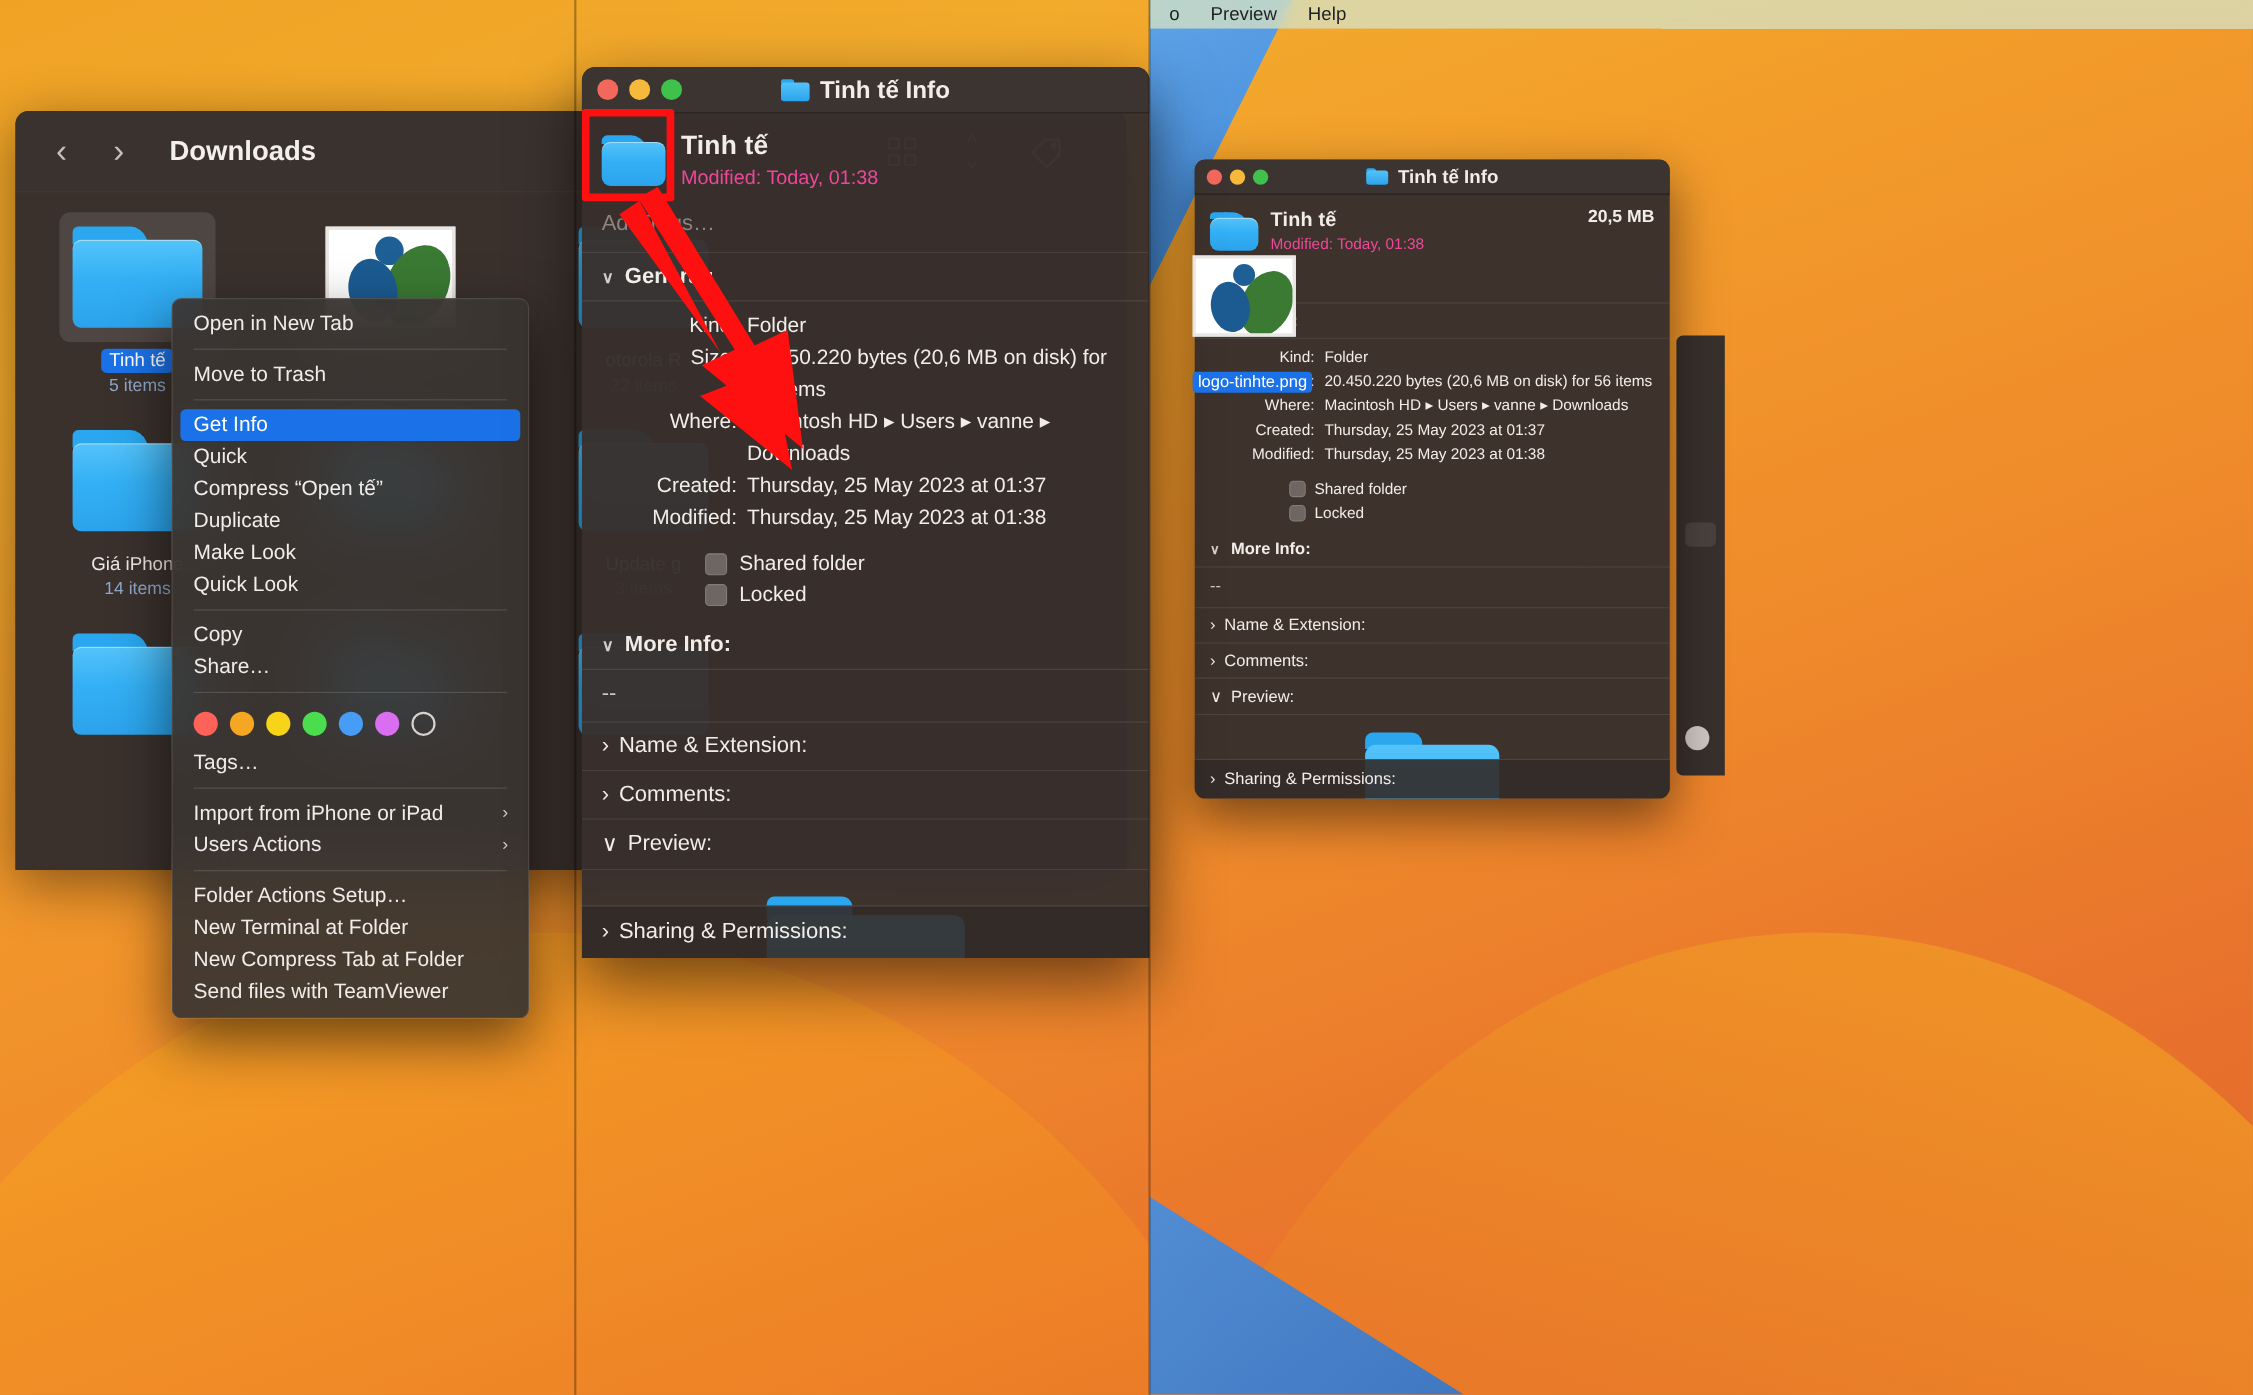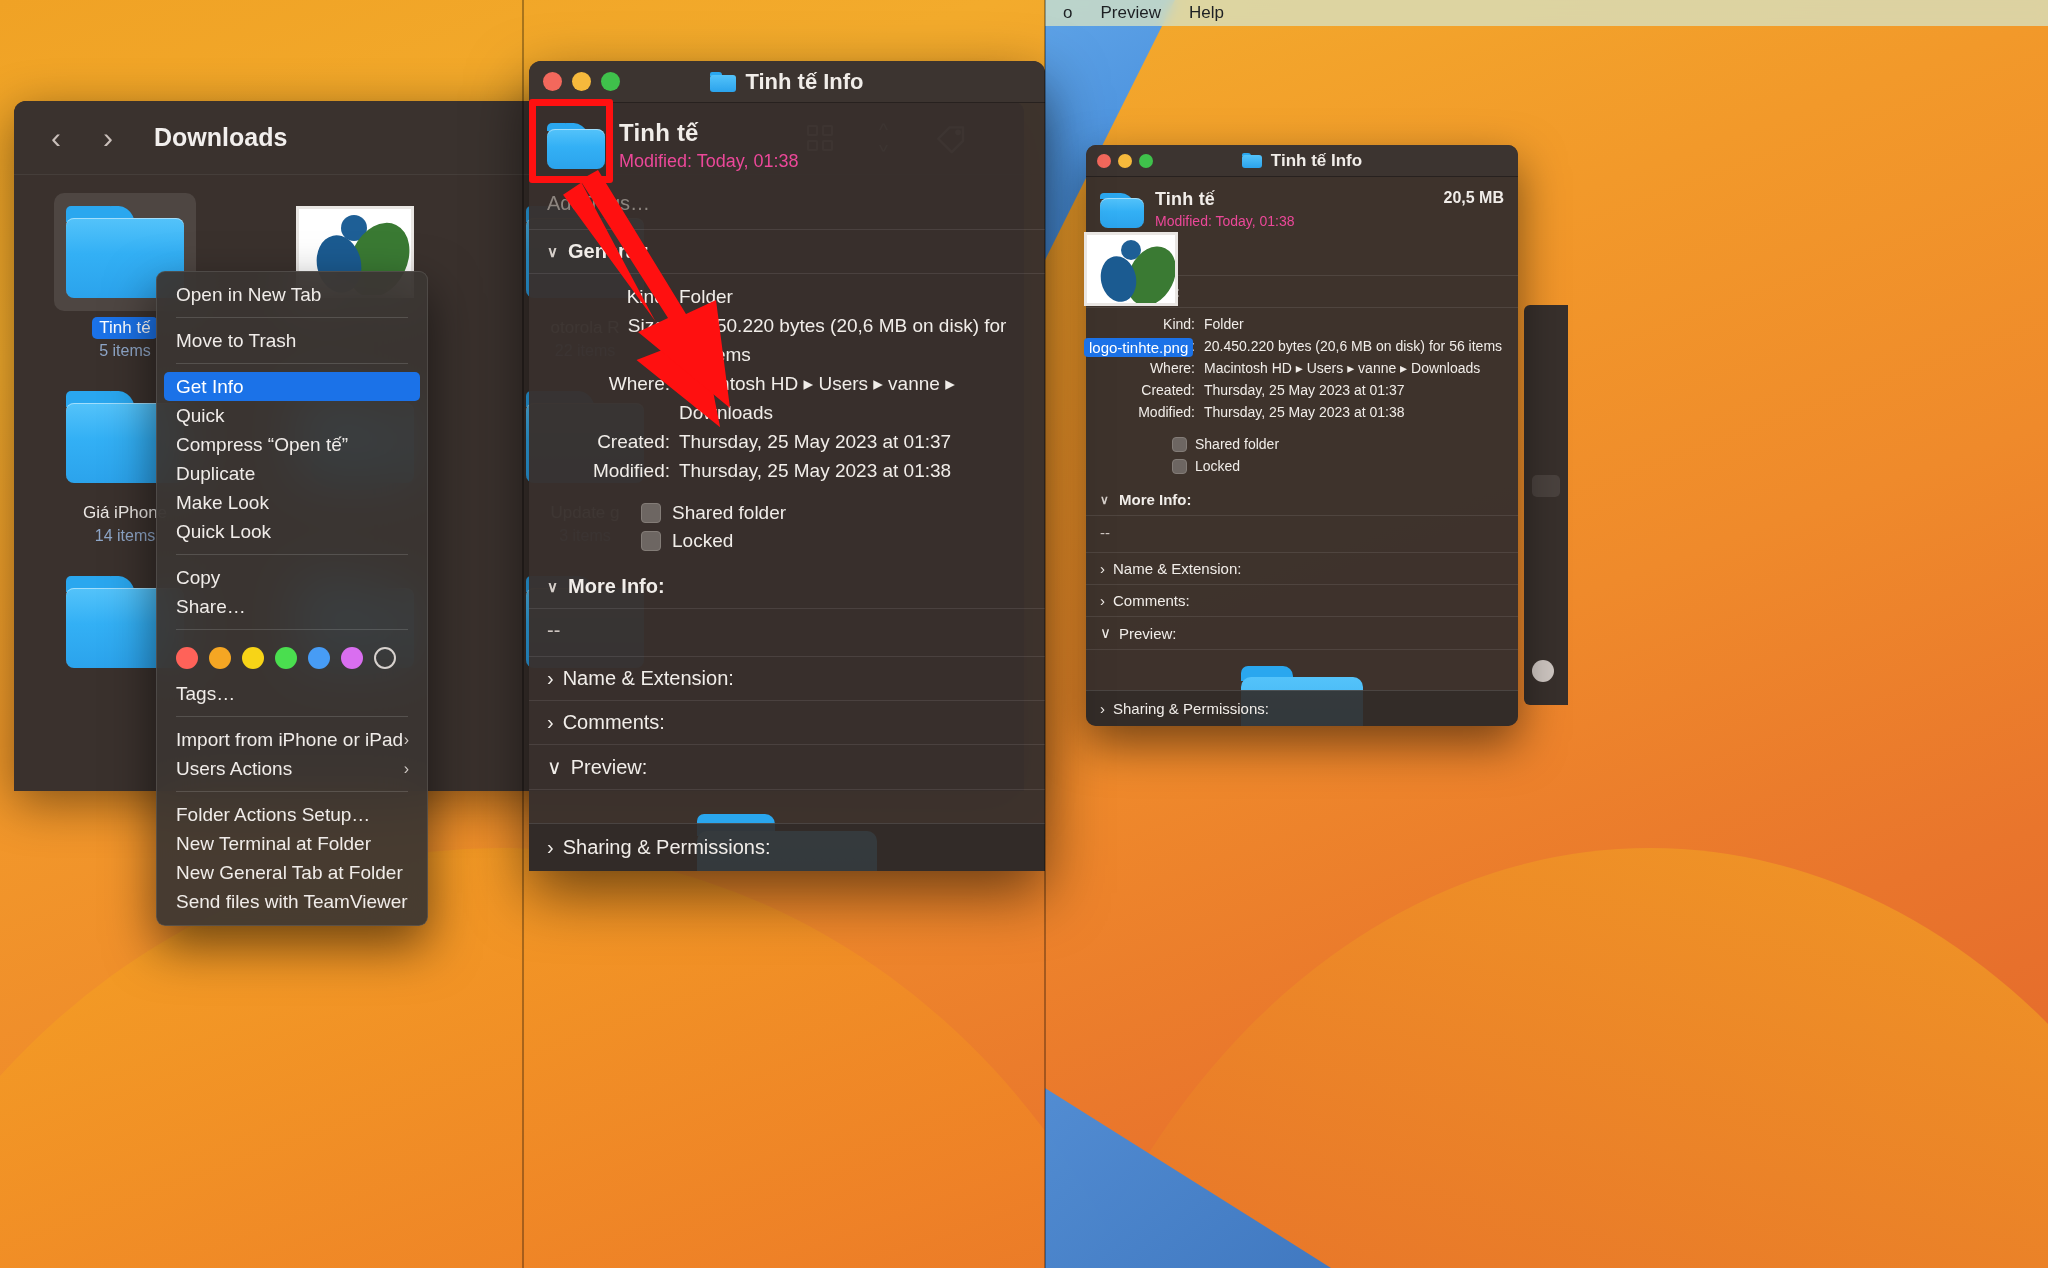--- a/index.html
+++ b/index.html
@@ -108,21 +108,21 @@
   .picthumb{
     width:118px; height:92px; background:#fff; border:3px solid #e9e6e3;
     position:relative; overflow:hidden;
   }
   .picthumb .dot{ position:absolute; width:26px;height:26px;border-radius:50%;background:#1e5f96; left:42px; top:6px;}
   .picthumb .blob{ position:absolute; width:44px;height:58px;border-radius:50%;background:#1b5b91; left:18px; top:26px; transform:rotate(-12deg);}
   .picthumb .leaf{ position:absolute; width:56px;height:78px;border-radius:50%;background:#3a7a33; left:52px; top:12px; transform:rotate(26deg);}
 
   
   .ctxmenu{
-    position:absolute; left:156px; top:271px; width:272px;
+    position:absolute; left:156px; top:271px; width:325px;
     background:rgba(58,53,50,.93);
     border:1px solid rgba(255,255,255,.10);
     border-radius:9px;
     backdrop-filter:blur(26px);
     box-shadow:0 20px 50px rgba(0,0,0,.55);
     padding:8px 0 9px 0;
     z-index:40;
   }
   .ctxmenu .mrow{
     height:29px; display:flex; align-items:center;
@@ -456,21 +456,21 @@
       <span class="sub">›</span>
     </div>
     <div class="ctxsep"></div>
     <div class="mrow">
       <span>Folder Actions Setup…</span>
     </div>
     <div class="mrow">
       <span>New Terminal at Folder</span>
     </div>
     <div class="mrow">
-      <span>New General Tab at Folder</span>
+      <span>New Compress Tab at Folder</span>
     </div>
     <div class="mrow">
       <span>Send files with TeamViewer</span>
     </div>
   </div>
 
 <div class="info-mid">
   <div class="info-title">
     <span class="traffic">
       <span class="tl r"></span>

